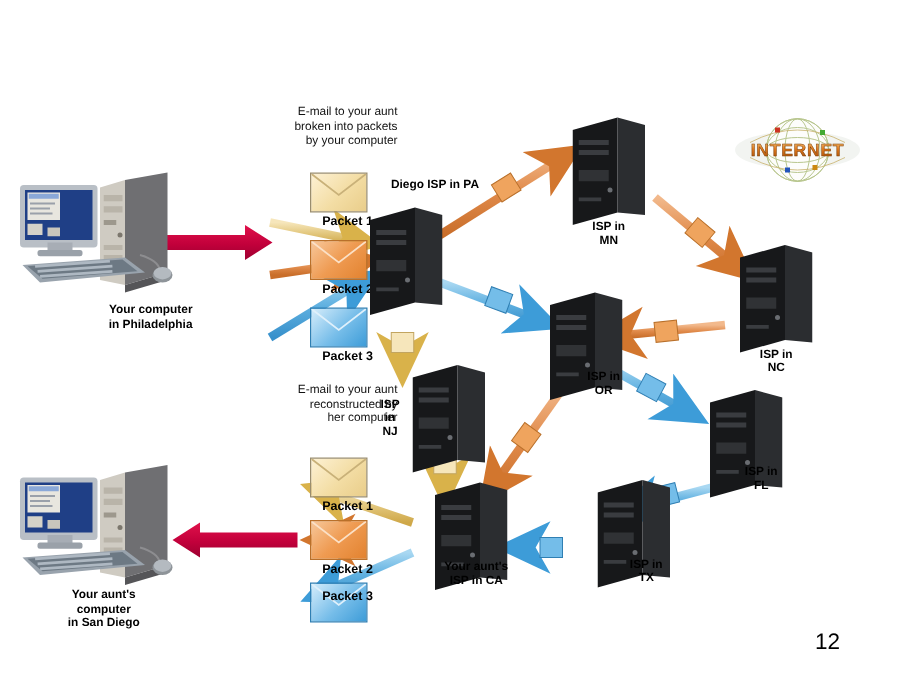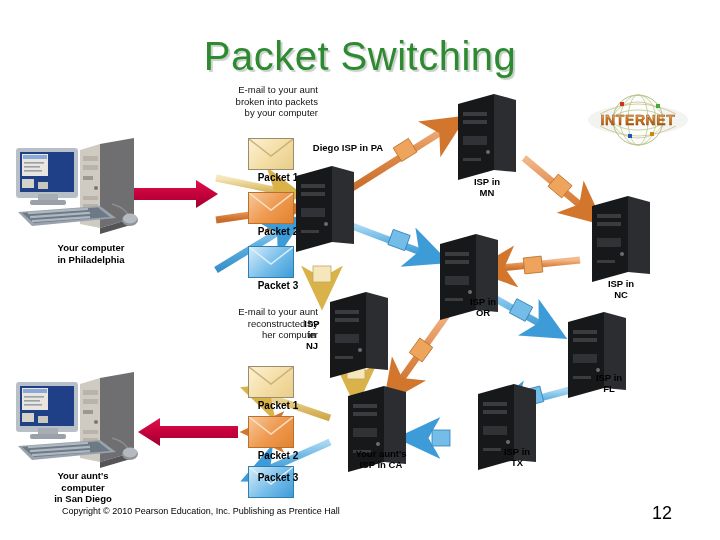--- a/index.html
+++ b/index.html
@@ -133,21 +133,20 @@
     position: absolute;
     width: 104px;
     height: 56px;
   }
 </style>
 </head>
 <body>
 
 <div id="slide">
 
-  <div id="slide-title">Packet Switching</div>
 
   <div id="diagram">
 
     <svg id="wires" viewBox="0 0 720 410">
       <defs>
         <marker id="ah-gold" markerWidth="7" markerHeight="7" refX="5.2" refY="3" orient="auto">
           <path d="M0,0 L6.4,3 L0,6 L1.7,3 Z" fill="#d9b24a"></path>
         </marker>
         <marker id="ah-org" markerWidth="7" markerHeight="7" refX="5.2" refY="3" orient="auto">
           <path d="M0,0 L6.4,3 L0,6 L1.7,3 Z" fill="#d2762e"></path>
@@ -296,21 +295,21 @@
             <rect x="24" y="88" width="58" height="2.2" transform="rotate(-4 24 88)"></rect>
           </g>
         </g>
 
         <path d="M104,72 Q118,76 120,84" stroke="#8d8d90" stroke-width="1.6" fill="none"></path>
         <ellipse cx="122" cy="88" rx="8" ry="6" fill="#8e9499"></ellipse>
         <ellipse cx="122" cy="86.5" rx="7" ry="5" fill="#b4bac0"></ellipse>
       </svg>
     </div>
 
-    <div class="caption" style="left:16px; top:162px; width:150px;">Your computer
+    <div class="caption" style="left:4px; top:162px; width:150px;text-align:right;">Your computer
 in Philadelphia</div>
 
     <div class="caption-reg" style="left:198px; top:4px; width:120px;">E-mail to your aunt
 broken into packets
 by your computer</div>
 
     <div class="envelope env-gold" style="left:248px; top:58px;">
       <svg width="44" height="30" viewBox="0 0 44 30">
           <polyline points="0,0 22,17 44,0" fill="none" stroke="#c9b179" stroke-width="1.4"></polyline>
         </svg>
@@ -538,16 +537,15 @@
         <ellipse cx="122" cy="86.5" rx="7" ry="5" fill="#b4bac0"></ellipse>
       </svg>
     </div>
 
     <div class="caption" style="left:8px; top:390px; width:150px;">Your aunt's
 computer
 in San Diego</div>
 
   </div>
 
-  <div id="footer-copyright">Copyright © 2010 Pearson Education, Inc. Publishing as Prentice Hall</div>
   <div id="footer-pagenum">12</div>
 
 </div>
 
 </body></html>

